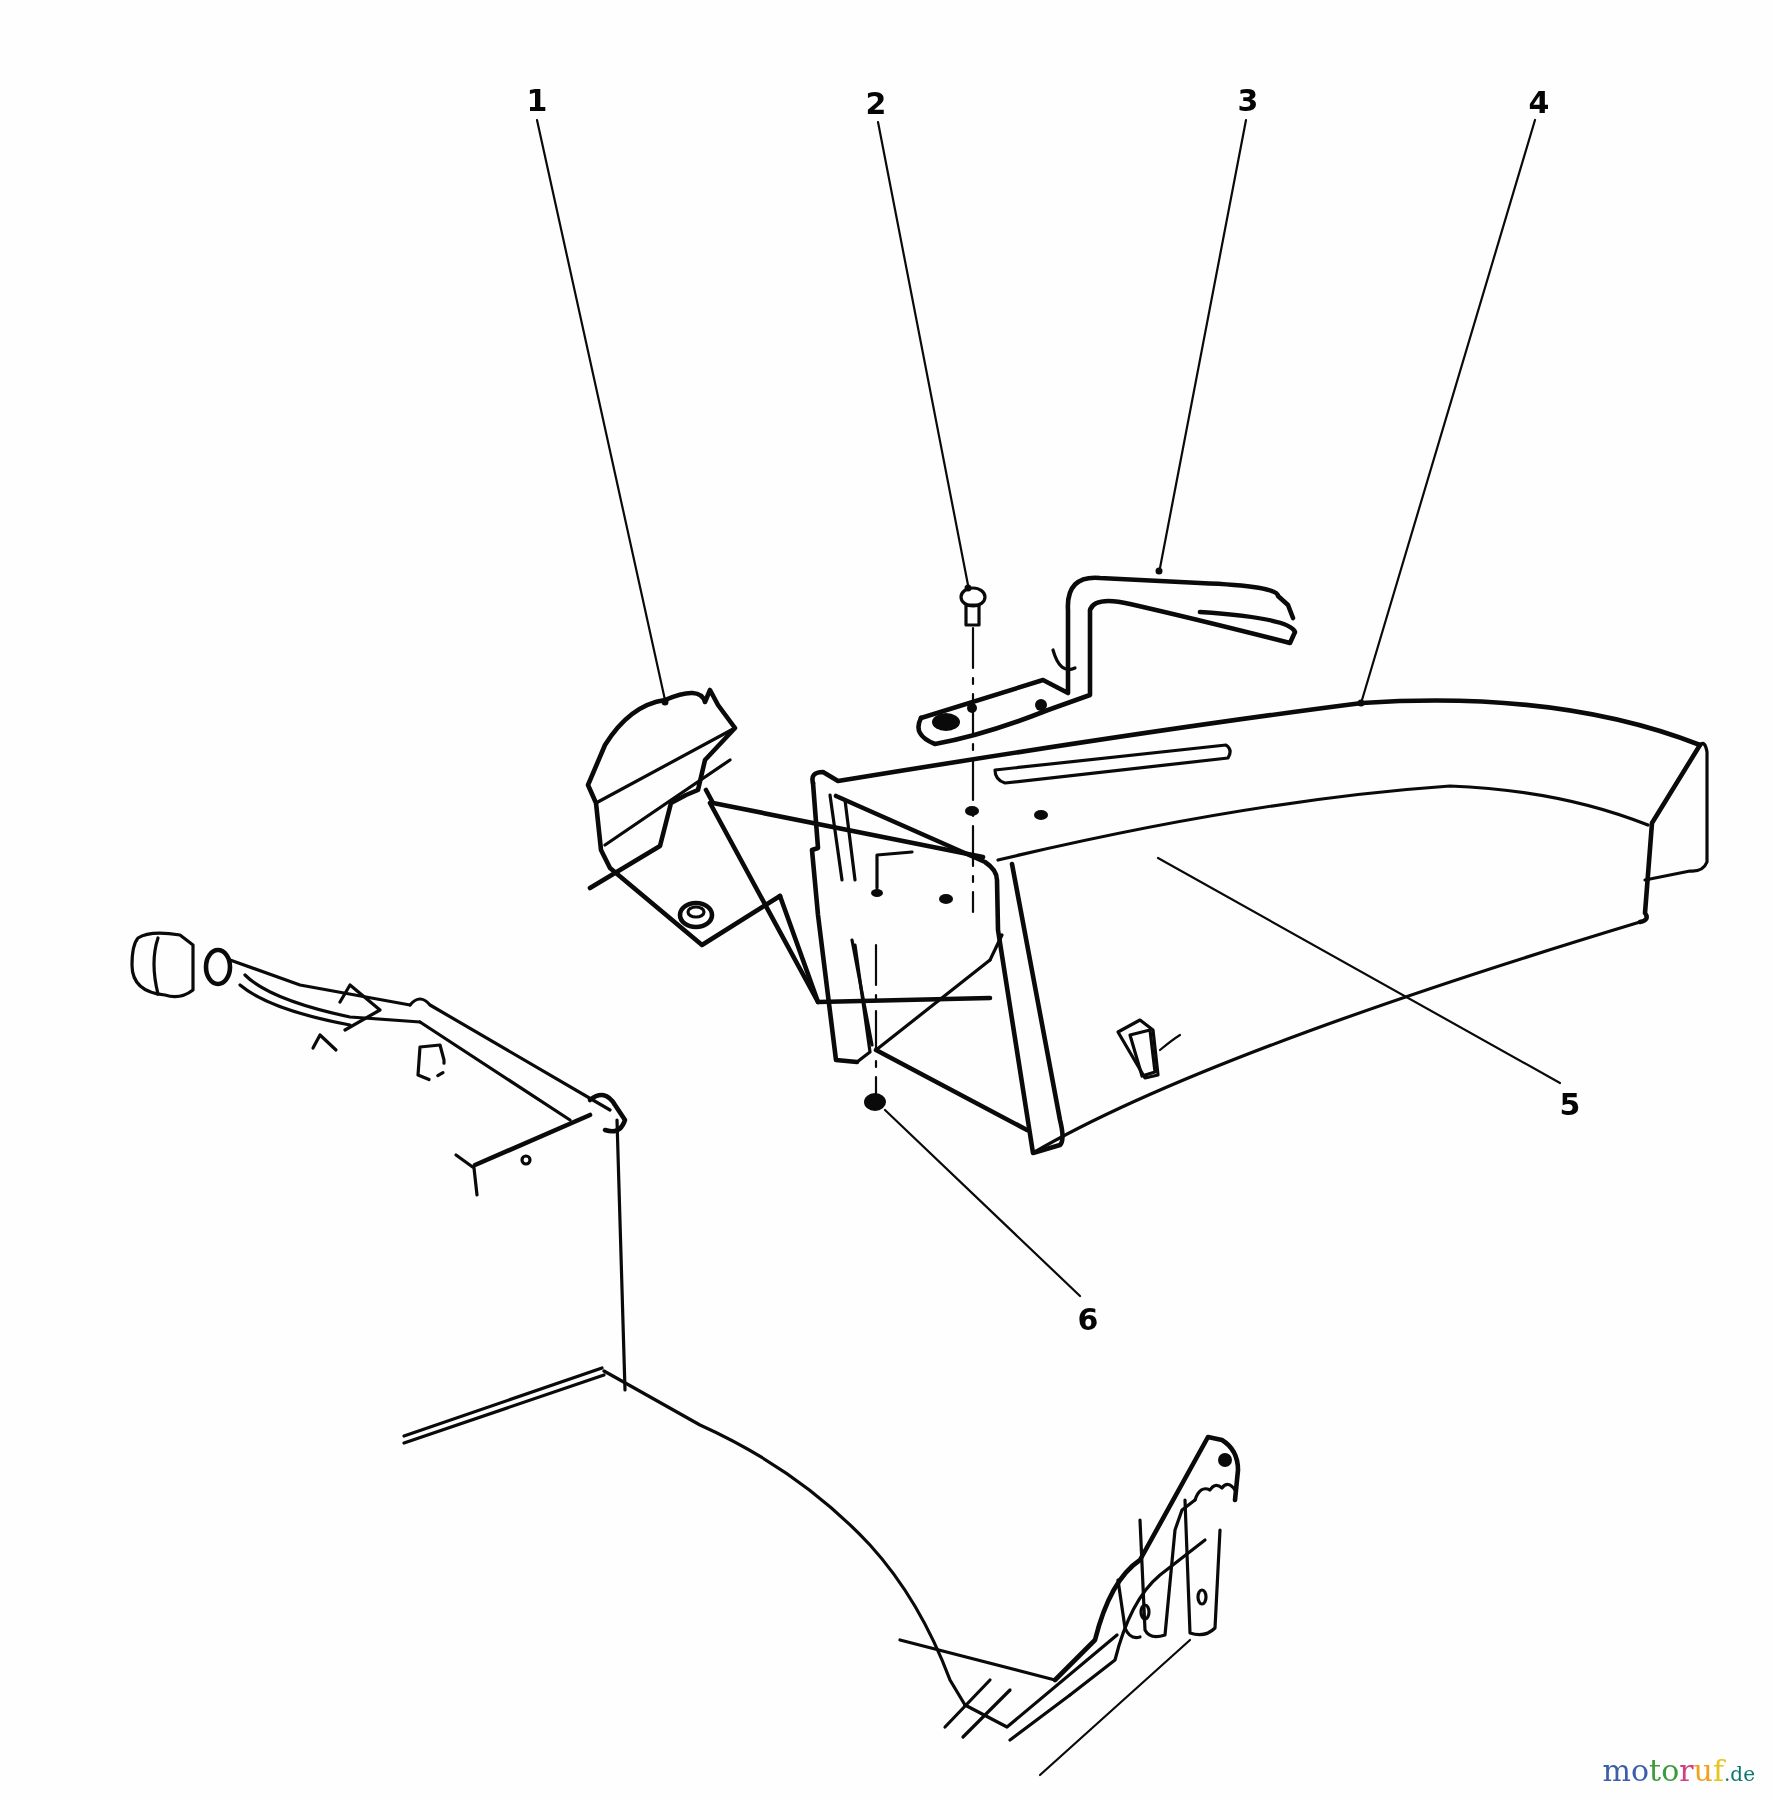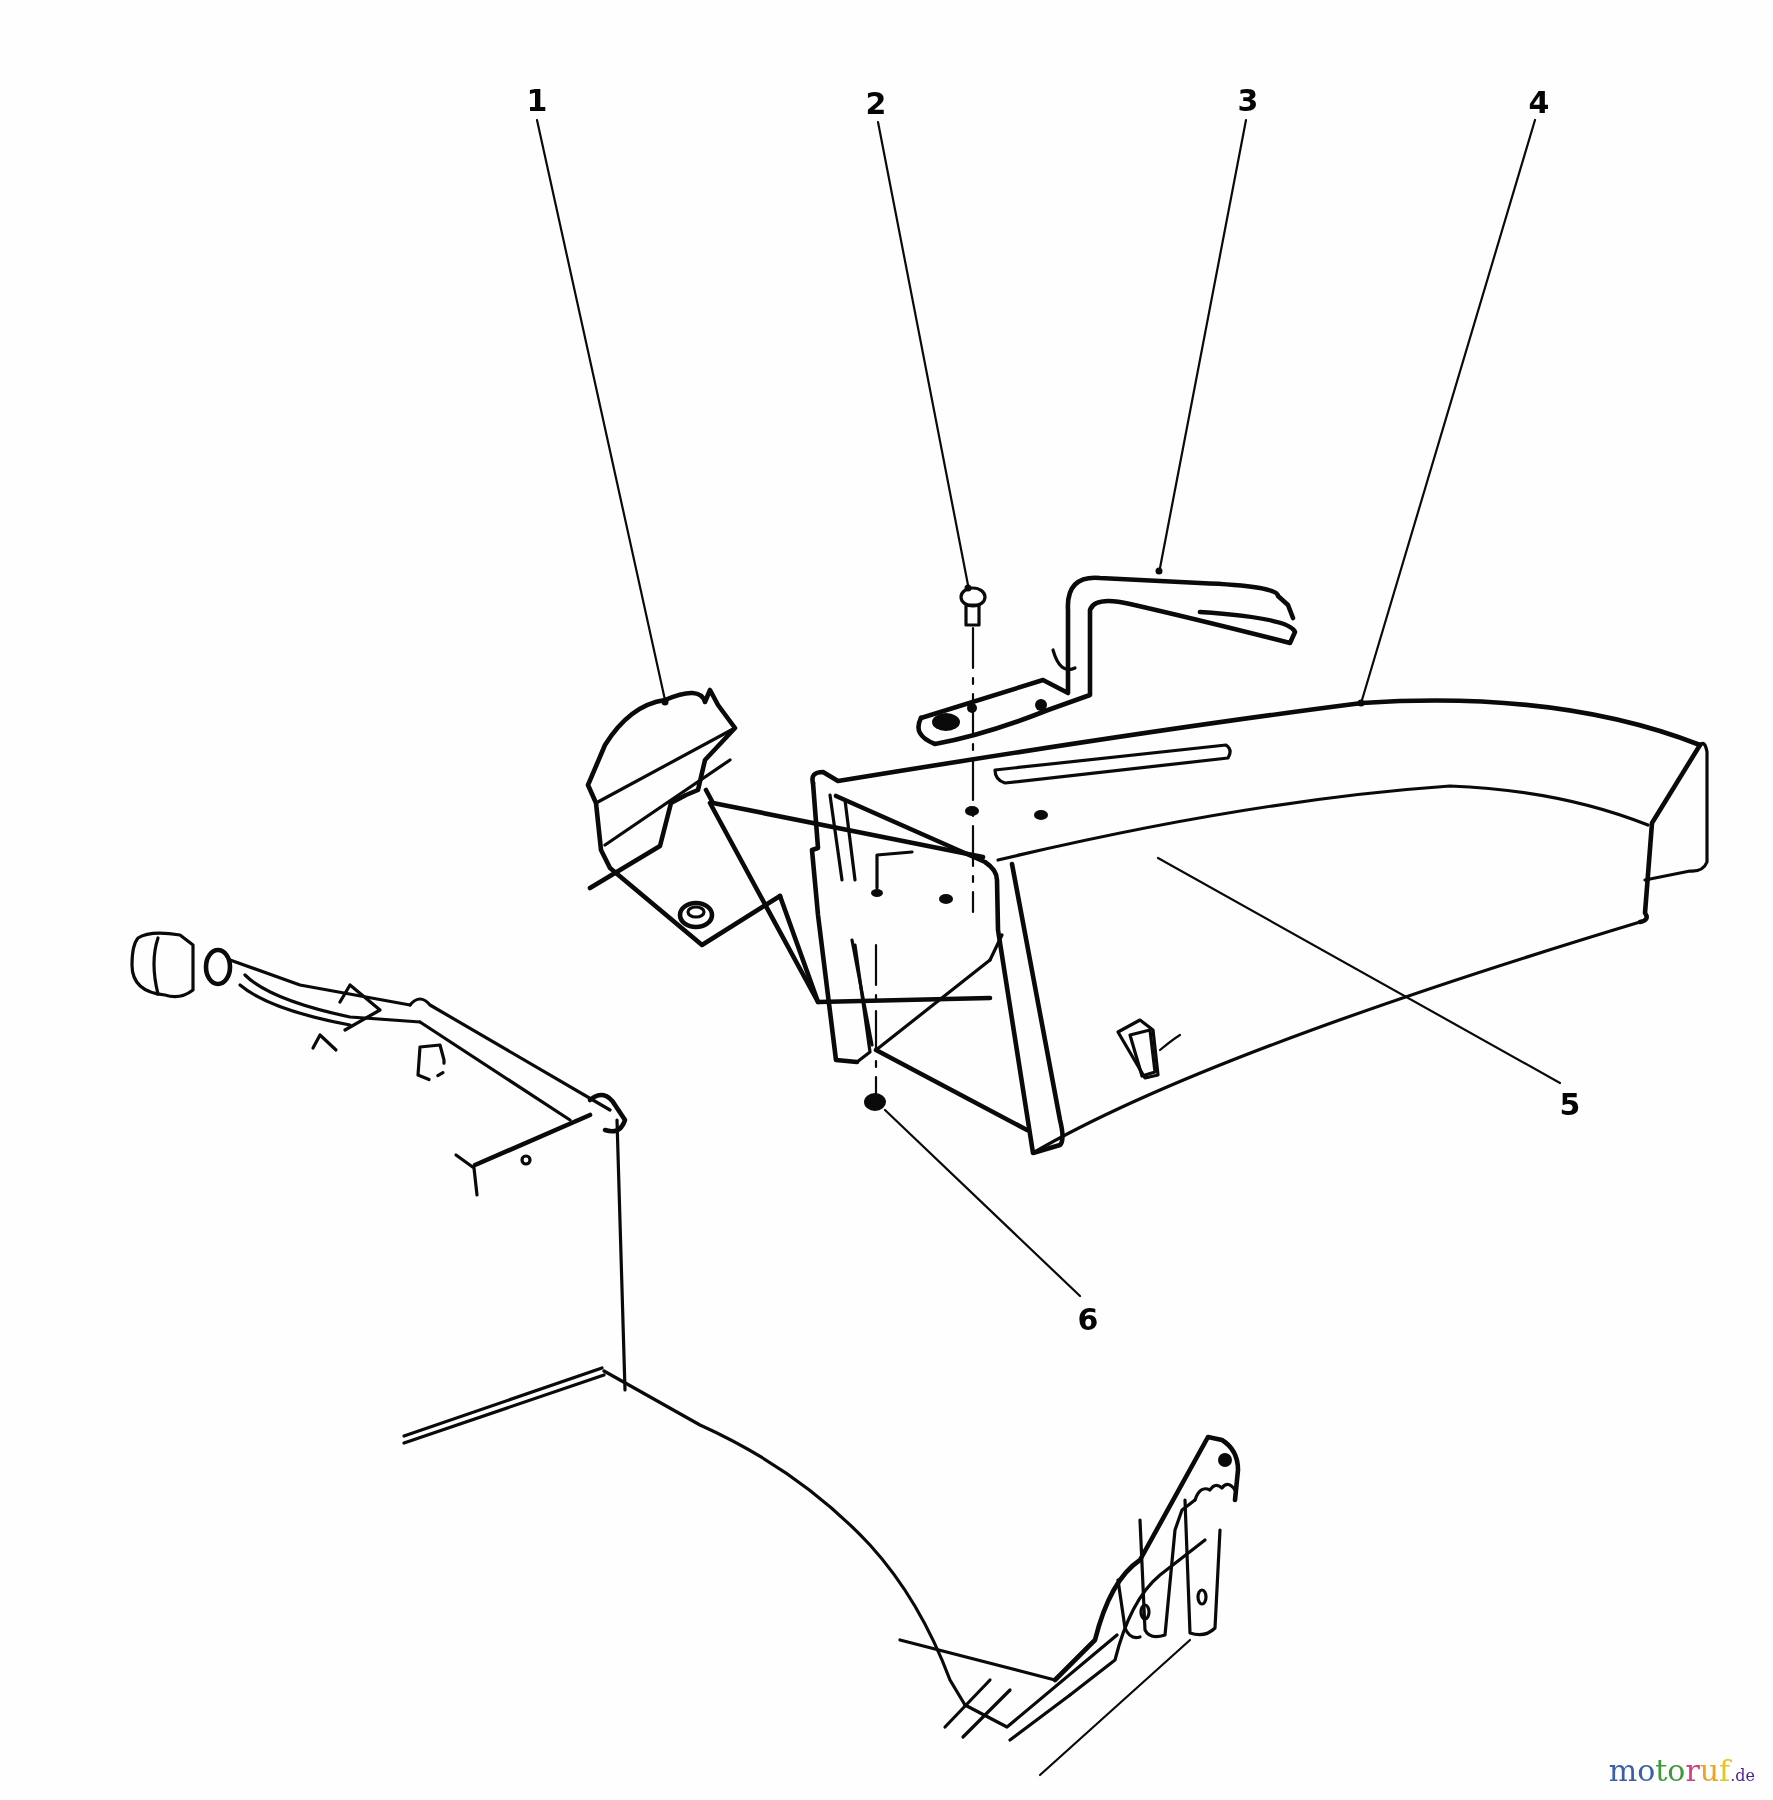--- a/index.html
+++ b/index.html
@@ -5,21 +5,21 @@
   html, body { margin: 0; padding: 0; background: #fefefe; }
   body { width: 1773px; height: 1800px; position: relative; overflow: hidden; font-family: "DejaVu Sans", sans-serif; }
   #diagram { position: absolute; left: 0; top: 0; width: 1773px; height: 1800px; }
   .ln { fill: none; stroke: #0a0a0a; stroke-linecap: round; stroke-linejoin: round; }
   .thin { stroke-width: 2.2; }
   .med { stroke-width: 3.2; }
   .thick { stroke-width: 4.6; }
   .dash { stroke-dasharray: 40 10 6 10; }
   .callout-num { position: absolute; font-family: "DejaVu Sans", sans-serif; font-weight: bold; font-size: 30px; color: #050505; line-height: 1; transform: translateX(-50%); }
   .watermark { position: absolute; right: 18px; bottom: 14px; font-family: "DejaVu Serif", serif; font-size: 30px; line-height: 1; letter-spacing: 0px; }
-  .watermark .tld { font-size: 16px; color: #4c1d95; }
+  .watermark .tld { font-size: 20px; color: #0f766e; }
 </style>
 </head>
 <body>
 
 <svg id="diagram" viewBox="0 0 1773 1800" xmlns="http://www.w3.org/2000/svg">
 
   <g>
     <line class="ln thin" x1="537" y1="120" x2="665" y2="700"></line>
     <circle cx="665" cy="702" r="3.5" fill="#0a0a0a"></circle>
     <line class="ln thin" x1="878" y1="122" x2="968" y2="585"></line>

